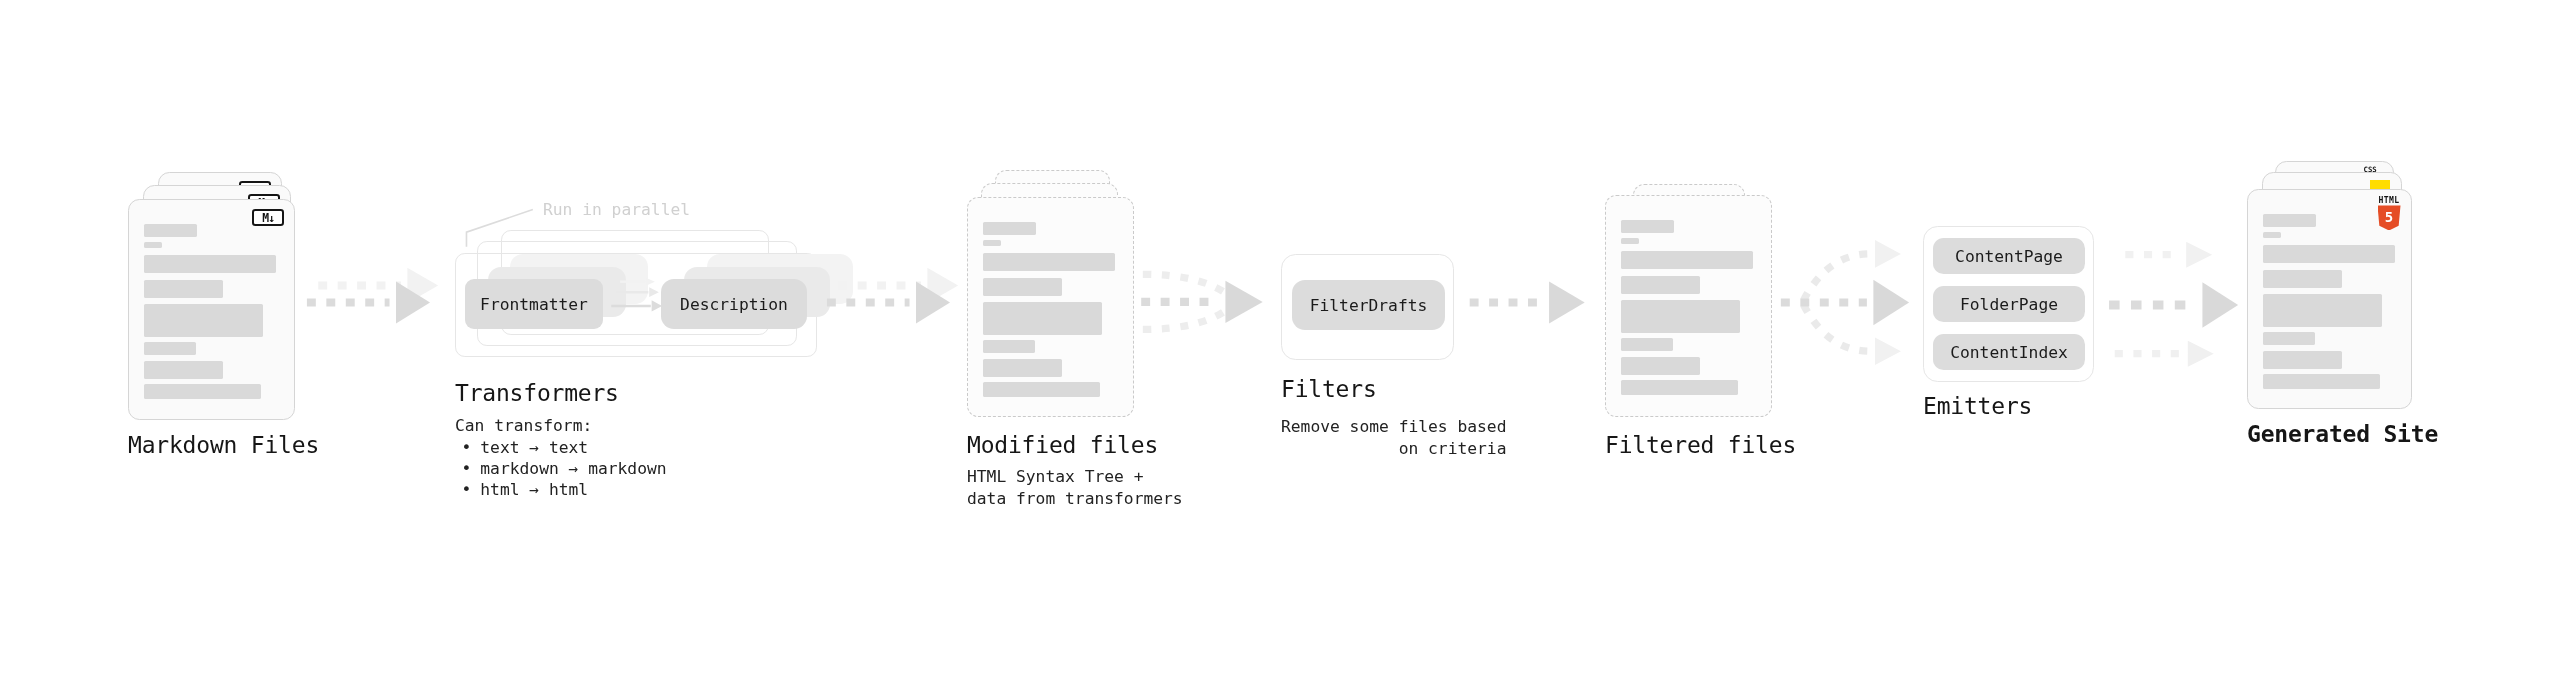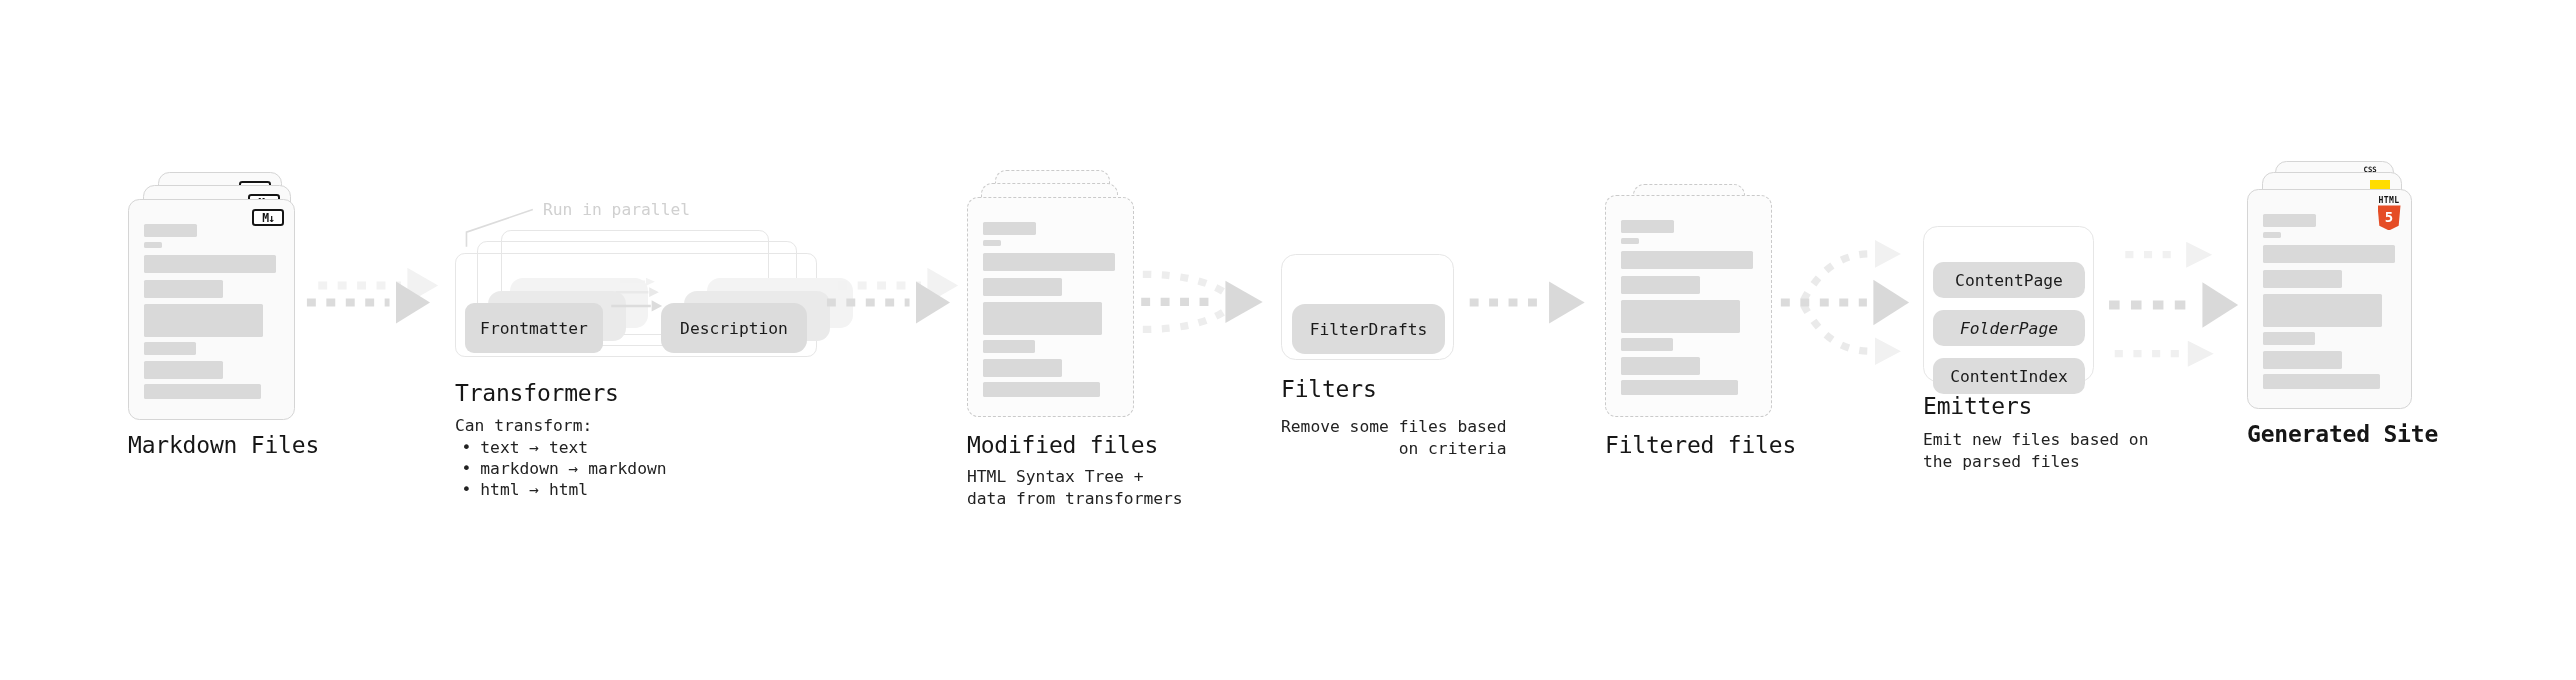--- a/index.html
+++ b/index.html
@@ -33,21 +33,21 @@
   .html-badge{position:absolute;top:5.7px;right:9.8px;width:24.4px;text-align:center;}
   .html-badge .txt{font-size:8.1px;line-height:9px;font-weight:bold;letter-spacing:0.4px;color:#111;}
   .html-badge .shield{width:23px;height:25px;margin:0.8px auto 0;background:#e54d26;color:#fff;
     clip-path:polygon(0 0,100% 0,92% 81%,50% 100%,8% 81%);
     display:flex;align-items:center;justify-content:center;font-size:14px;font-weight:bold;
     padding-bottom:2.4px;box-sizing:border-box;}
 
   
   .obox{position:absolute;border:1.6px solid #e6e6e6;border-radius:9.8px;box-sizing:border-box;background:transparent;}
   .pill{position:absolute;background:#dcdcdc;border-radius:13px;display:flex;align-items:center;justify-content:center;
-    font-size:16.3px;color:#1b1b1b;white-space:nowrap;margin-top:24px;}
+    font-size:16.3px;color:#1b1b1b;white-space:nowrap;}
   .pill.ghost1{background:#eaeaea;}
   .pill.ghost2{background:#f3f3f3;}
   .pill.em{border-radius:10.6px;}
 
   
   .title{position:absolute;font-size:23px;line-height:28px;letter-spacing:-0.2px;color:#161616;white-space:nowrap;}
   .body-text{position:absolute;font-size:16.3px;line-height:22px;color:#222;white-space:nowrap;}
   .bullets{position:absolute;font-size:16.3px;line-height:21px;color:#222;white-space:nowrap;}
   .bullet-line{display:flex;padding-left:6.5px;}
   .bullet-dot{margin-right:9px;}
@@ -195,27 +195,23 @@
     <path d="M 34,91 Q 64,34 116,34" fill="none" stroke="#eaeaea" stroke-width="9" stroke-dasharray="10 13"></path>
     <polygon points="122,17 122,51 154,34" fill="#f1f1f1"></polygon>
     <path d="M 34,97 Q 64,154 116,154" fill="none" stroke="#eaeaea" stroke-width="9" stroke-dasharray="10 13"></path>
     <polygon points="122,137 122,171 154,154" fill="#f1f1f1"></polygon>
     <line x1="6" y1="94" x2="112" y2="94" stroke="#dbdbdb" stroke-width="10" stroke-dasharray="11 13"></line>
     <polygon points="120,66 120,122 164,94" fill="#d9d9d9"></polygon>
   </svg>
 
   <div class="obox" style="left:1923px;top:226px;width:171px;height:156px;border-radius:14.6px;"></div>
   <div class="pill em" style="left:1933px;top:238px;width:152px;height:36px;">ContentPage</div>
-  <div class="pill em" style="left:1933px;top:286px;width:152px;height:36px;font-style:italic;">FolderPage</div>
+  <div class="pill em" style="left:1933px;top:286px;width:152px;height:36px;">FolderPage</div>
   <div class="pill em" style="left:1933px;top:334px;width:152px;height:36px;">ContentIndex</div>
   <div class="title" style="left:1923px;top:392px;">Emitters</div>
-  <div class="body-text" style="left:1923px;top:429px;">
-    <div>Emit new files based on</div>
-    <div>the parsed files</div>
-  </div>
 
   <svg style="left:2105px;top:230px;" width="138" height="150" viewBox="0 0 170 184">
     <line x1="25" y1="30" x2="93" y2="30" stroke="#f1f1f1" stroke-width="9" stroke-dasharray="10 13"></line>
     <polygon points="100,14 100,46 132,30" fill="#f1f1f1"></polygon>
     <line x1="5" y1="92" x2="112" y2="92" stroke="#dbdbdb" stroke-width="11" stroke-dasharray="13 14"></line>
     <polygon points="120,64 120,120 164,92" fill="#d9d9d9"></polygon>
     <line x1="12" y1="152" x2="96" y2="152" stroke="#f0f0f0" stroke-width="9" stroke-dasharray="10 13"></line>
     <polygon points="102,136 102,168 134,152" fill="#f0f0f0"></polygon>
   </svg>
 

